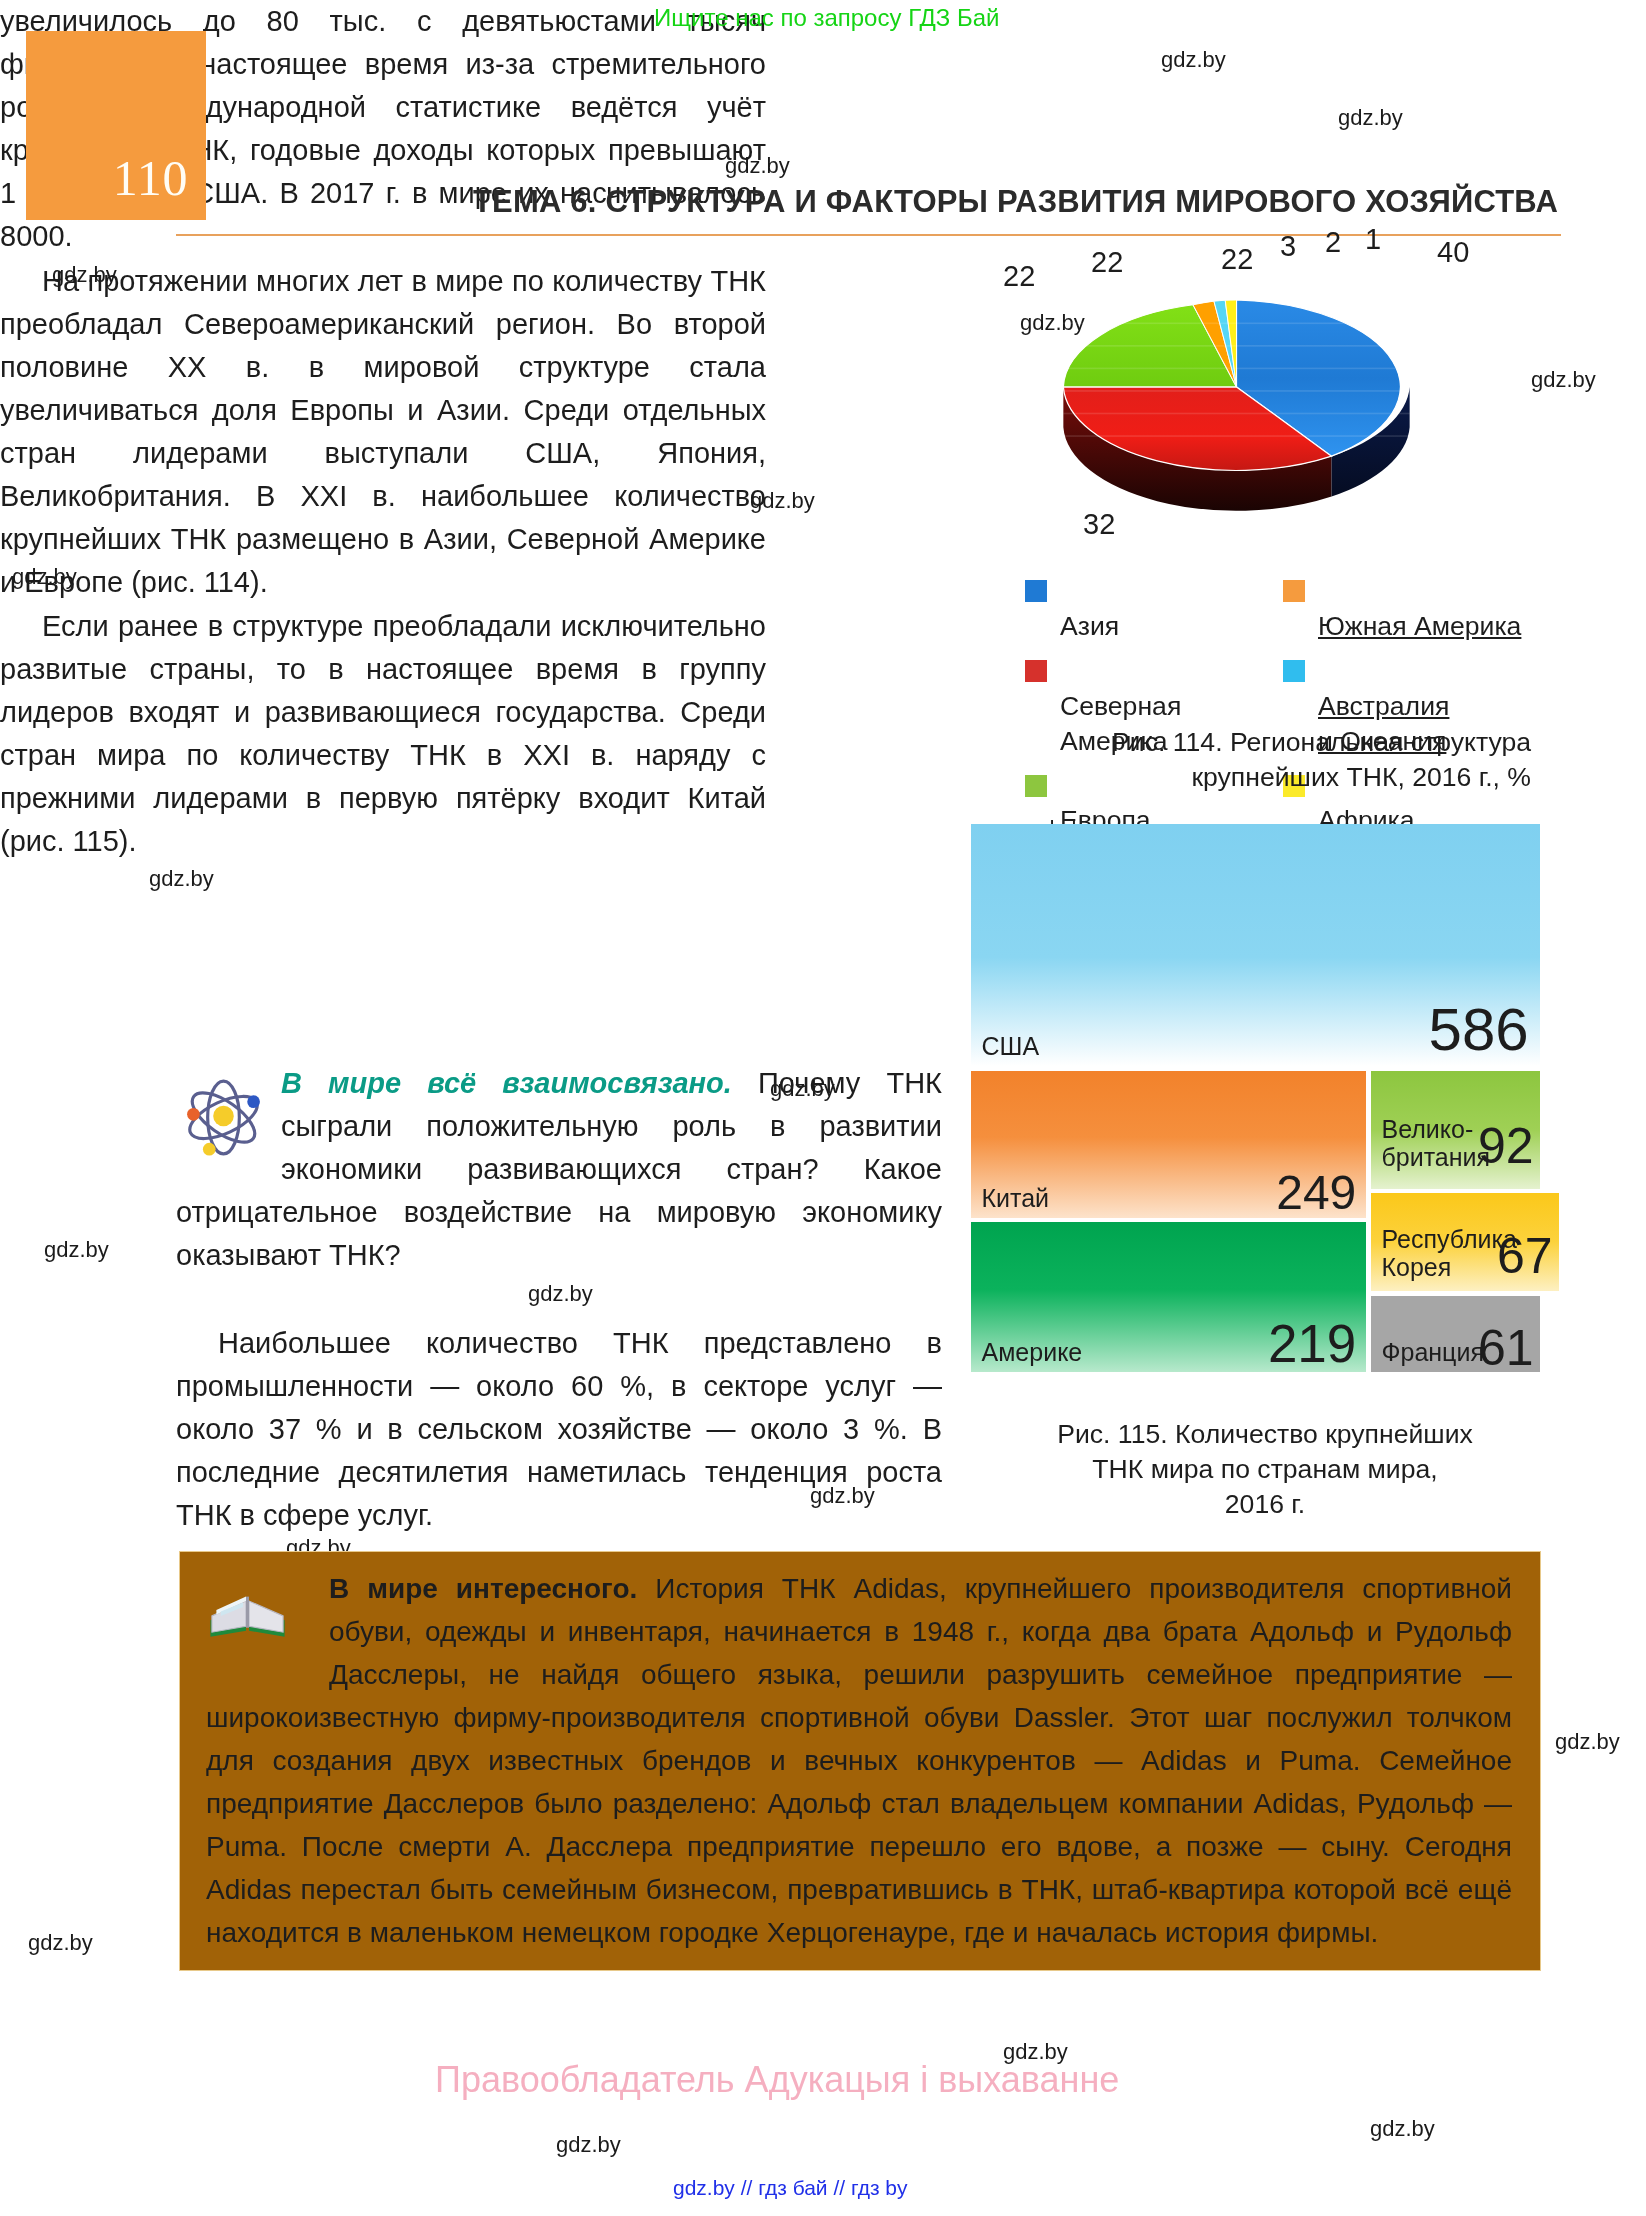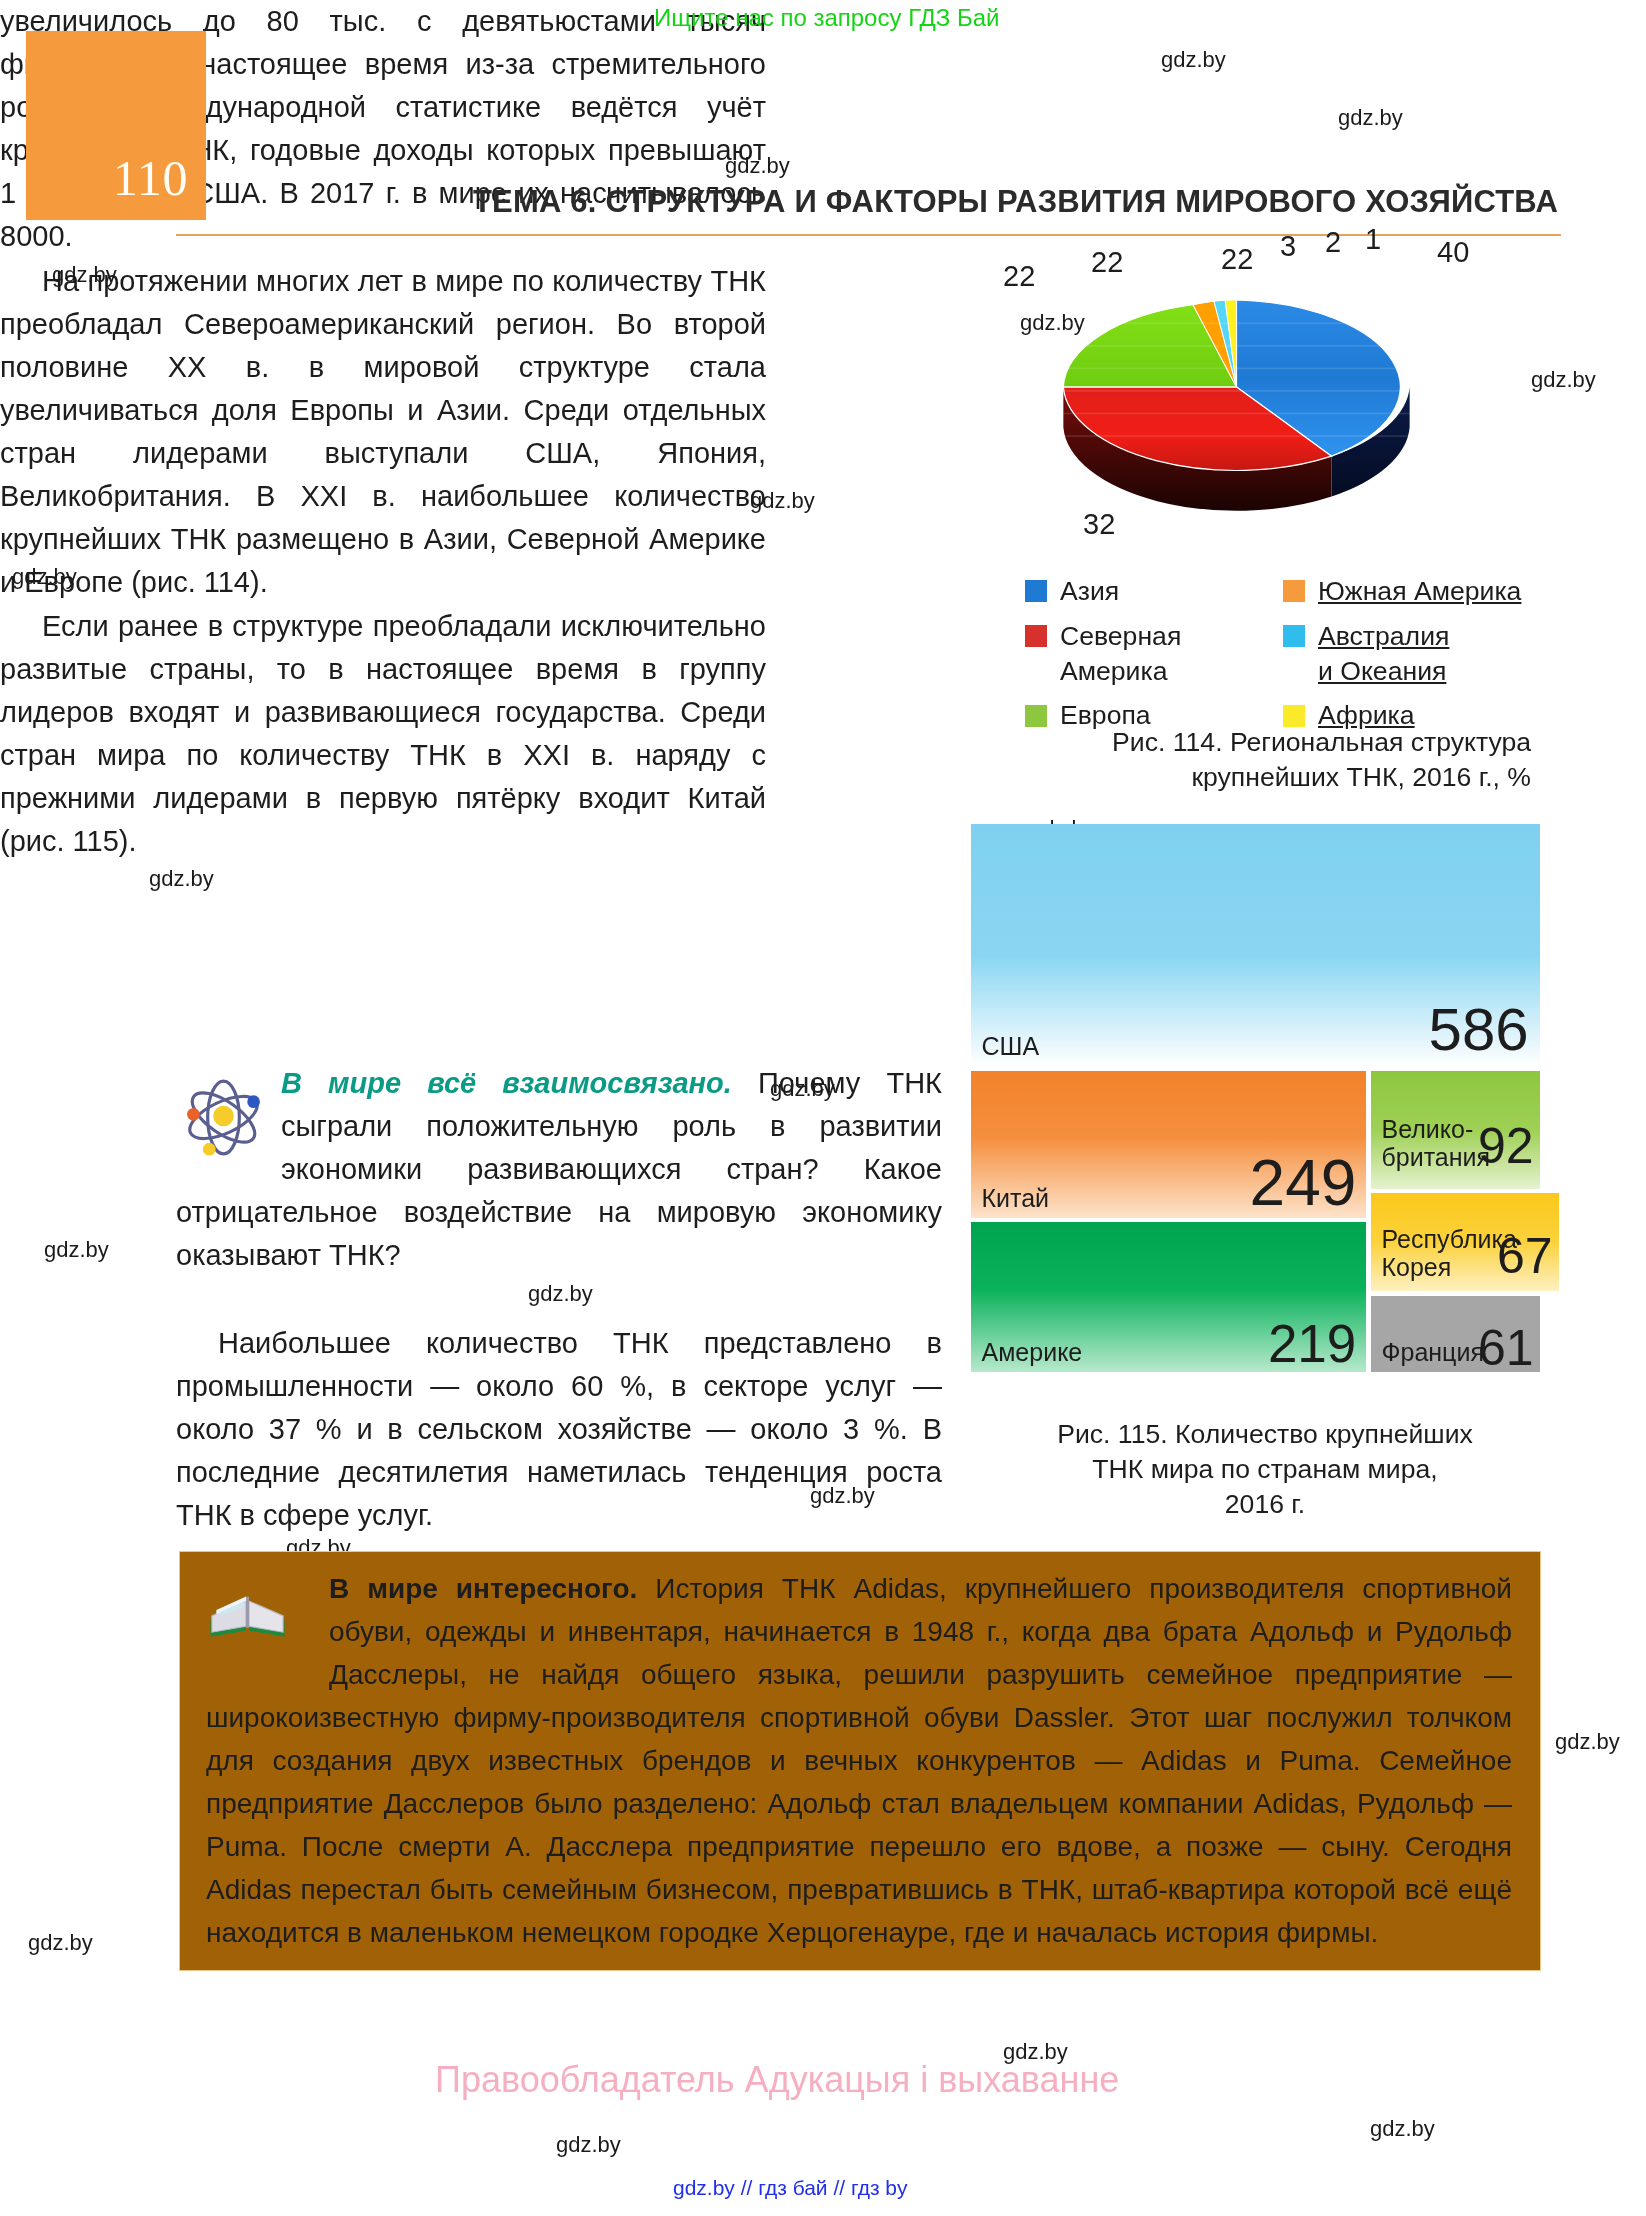--- a/index.html
+++ b/index.html
@@ -69,21 +69,21 @@
   #last-para{position:absolute;left:176px;top:1322px;width:766px;}
   #pie-wrap{position:absolute;left:1011px;top:266px;width:451px;height:266px;}
   .pie-label{position:absolute;font-size:29px;color:#1d1d1d;
       font-family:"Liberation Sans",sans-serif;}
 
   #legend{position:absolute;left:1025px;top:574px;width:500px;
       font-size:26.6px;color:#1d1d1d;line-height:35px;}
   .legend-col{position:absolute;top:0;}
   .legend-row{display:flex;align-items:flex-start;margin-bottom:9.7px;}
   .legend-sw{width:22px;height:22px;margin-right:13px;margin-top:6.4px;flex:none;}
-  .legend-tx{white-space:pre-line;}
+  .legend-tx{white-space:pre-line;margin-top:35px;}
 
   #fig114-cap{position:absolute;left:1007px;top:725px;width:524px;
       text-align:right;font-size:26.6px;line-height:35px;color:#1d1d1d;}
 
   
   #treemap{position:absolute;left:971px;top:824px;width:569px;height:548px;}
   .tm{position:absolute;overflow:hidden;}
   .tm-name{position:absolute;left:10.5px;bottom:4.8px;font-size:25px;color:#1d1d1d;
       line-height:29px;}
   .tm-val{position:absolute;right:8px;bottom:-3.2px;font-size:50px;color:#1d1d1d;
@@ -277,21 +277,21 @@
 
   <div class="tm" style="left:0;top:0;width:569px;height:242px;
               background:linear-gradient(to bottom,#7fd0f0 0%,#8ad6f2 55%,#ffffff 100%);">
     <span class="tm-name">США</span>
     <span class="tm-val" style="bottom:1.6px;right:11.3px;font-size:60px;">586</span>
   </div>
 
   <div class="tm" style="left:0;top:247px;width:395px;height:147px;
               background:linear-gradient(to bottom,#f2822b 0%,#f58f3d 45%,#fde3cb 100%);">
     <span class="tm-name">Китай</span>
-    <span class="tm-val" style="bottom:-1.6px;right:9.7px;font-size:64px;">249</span>
+    <span class="tm-val" style="bottom:-1.6px;right:9.7px;font-size:48px;">249</span>
   </div>
 
   <div class="tm" style="left:0;top:398px;width:395px;height:150px;
               background:linear-gradient(to bottom,#00a44f 0%,#0bb25c 45%,#b7e9cc 100%);">
     <span class="tm-name">Америке</span>
     <span class="tm-val" style="bottom:-1.6px;right:9.7px;font-size:53px;">219</span>
   </div>
 
   <div class="tm" style="left:400px;top:247px;width:169px;height:118px;
               background:linear-gradient(to bottom,#8dc63f 0%,#9fd055 50%,#e5f2cf 100%);">

